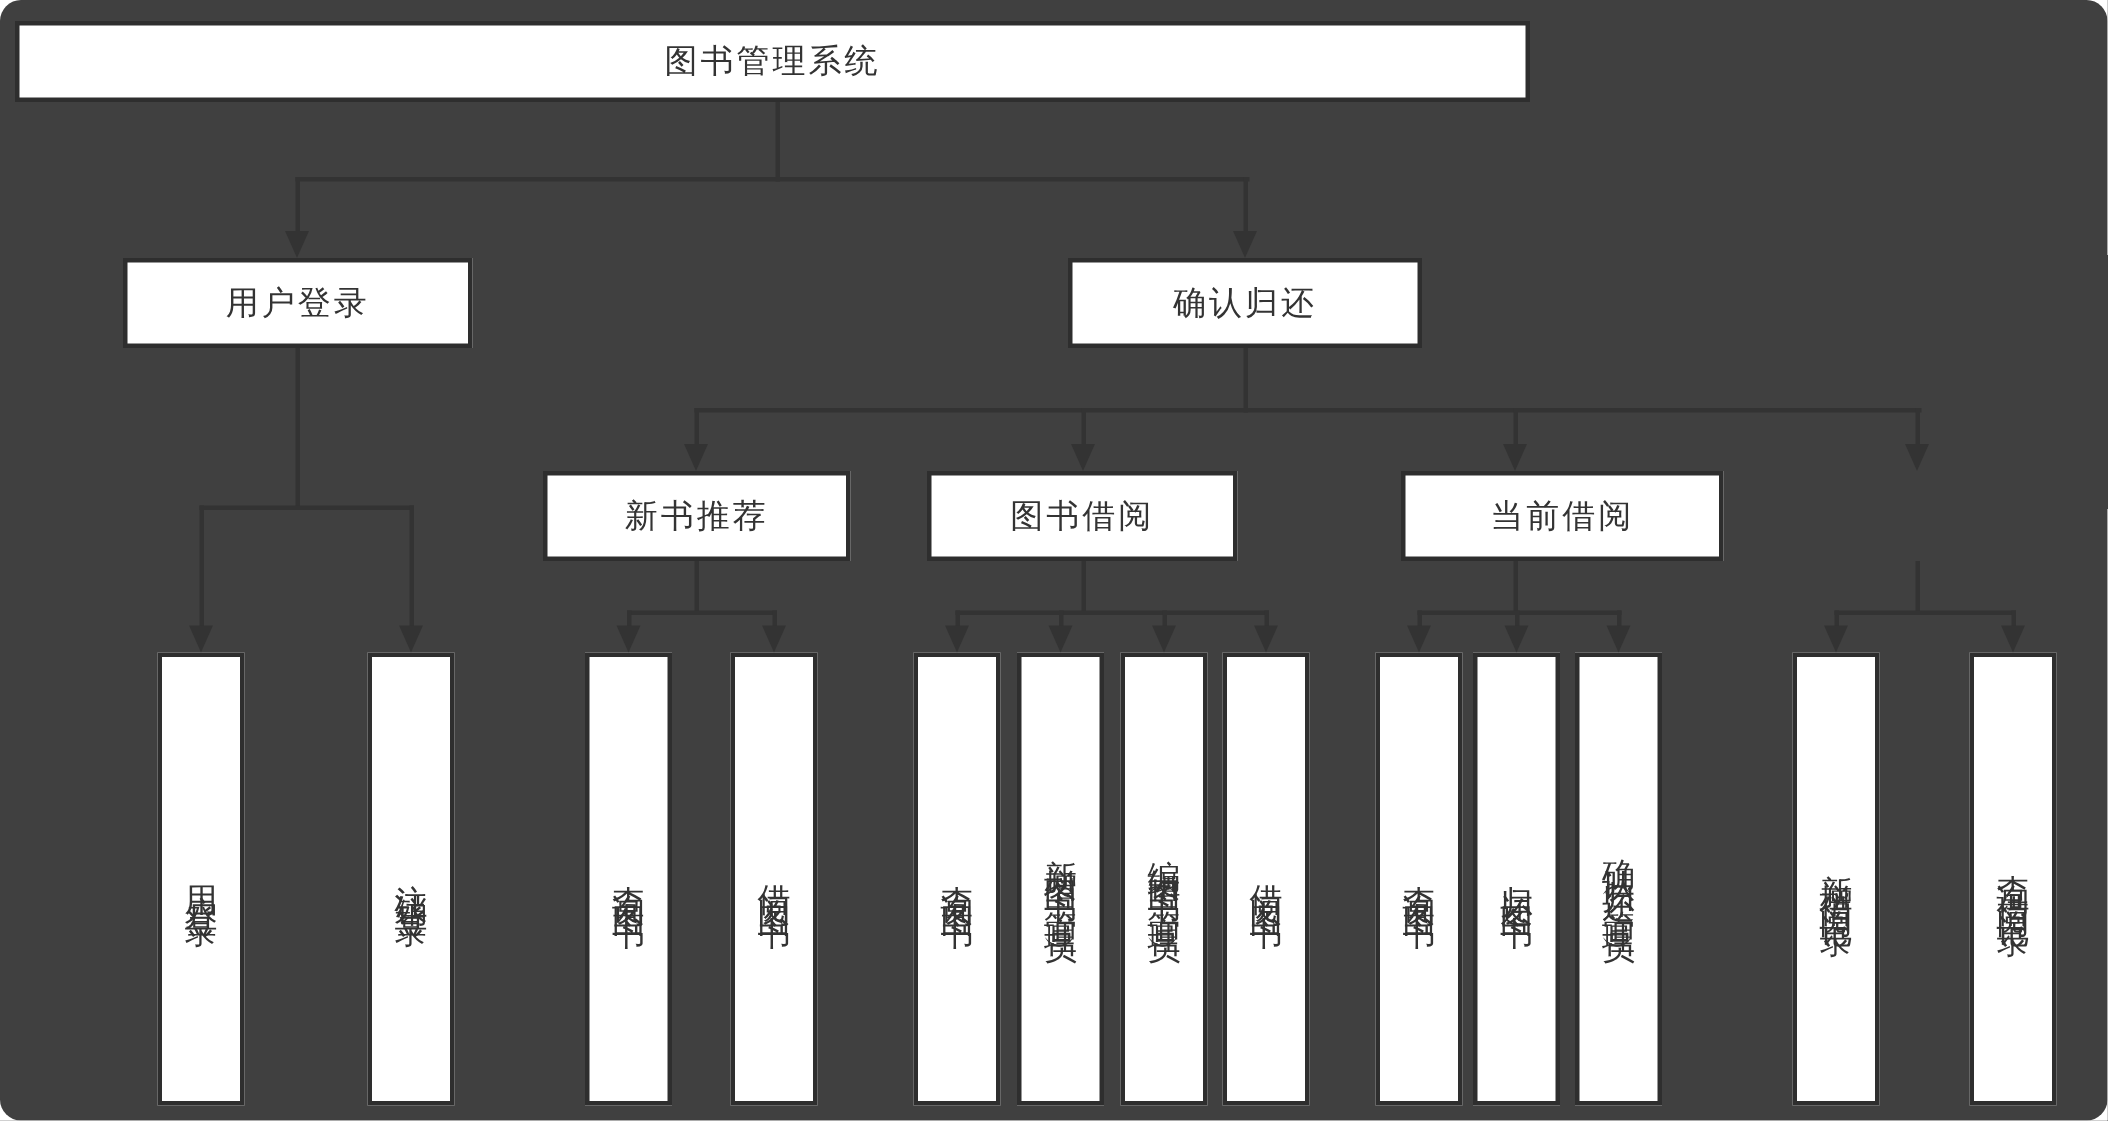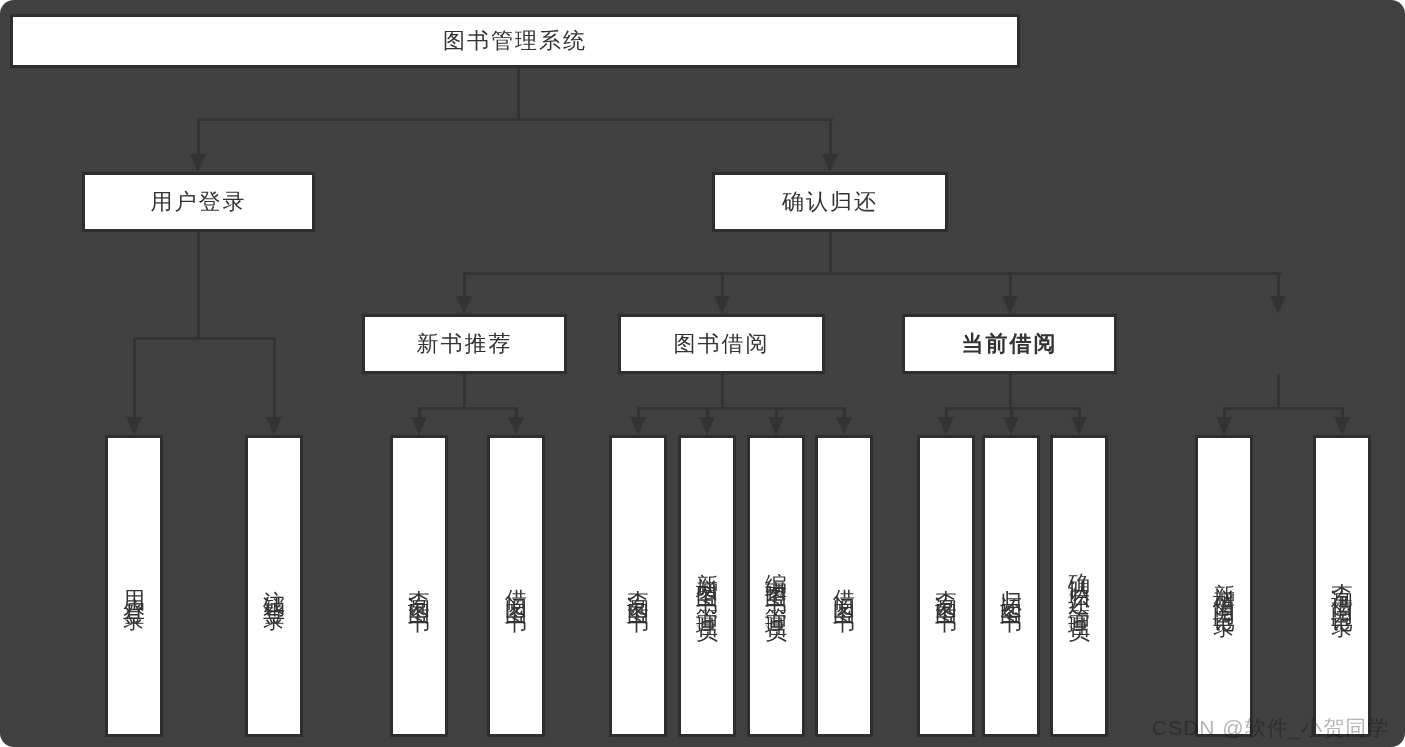--- a/index.html
+++ b/index.html
@@ -45,21 +45,21 @@
 
 <div class="stage">
 
   <div class="box root">图书管理系统</div>
 
   <div class="box lvl" style="left:82px;width:233px;">用户登录</div>
   <div class="box lvl" style="left:712px;width:236px;">确认归还</div>
 
   <div class="box lvl3" style="left:362px;width:205px;">新书推荐</div>
   <div class="box lvl3" style="left:618px;width:207px;">图书借阅</div>
-  <div class="box lvl3" style="left:902px;width:215px;font-weight:bold;">当前借阅</div>
+  <div class="box lvl3" style="left:934px;width:215px;">当前借阅</div>
 
   <div class="box leaf" style="left:105px;">用户登录</div>
   <div class="box leaf" style="left:245px;">注销登录</div>
 
   <div class="box leaf" style="left:390px;">查询图书</div>
   <div class="box leaf" style="left:487px;">借阅图书</div>
 
   <div class="box leaf" style="left:609px;">查询图书</div>
   <div class="box leaf" style="left:678px;">新增图书（管理员）</div>
   <div class="box leaf" style="left:747px;">编辑图书（管理员）</div>
@@ -124,14 +124,13 @@
   <div class="vl" style="left:1078px;top:407px;height:14px;"></div>
   <div class="ar" style="left:1071px;top:417px;"></div>
 
   <div class="vl" style="left:1277px;top:374px;height:36px;"></div>
   <div class="hl" style="left:1223px;top:407px;width:121px;"></div>
   <div class="vl" style="left:1223px;top:407px;height:14px;"></div>
   <div class="ar" style="left:1216px;top:417px;"></div>
   <div class="vl" style="left:1341px;top:407px;height:14px;"></div>
   <div class="ar" style="left:1334px;top:417px;"></div>
 
-  <div class="watermark">CSDN @软件_小贺同学</div>
 </div>
 
 </body></html>

